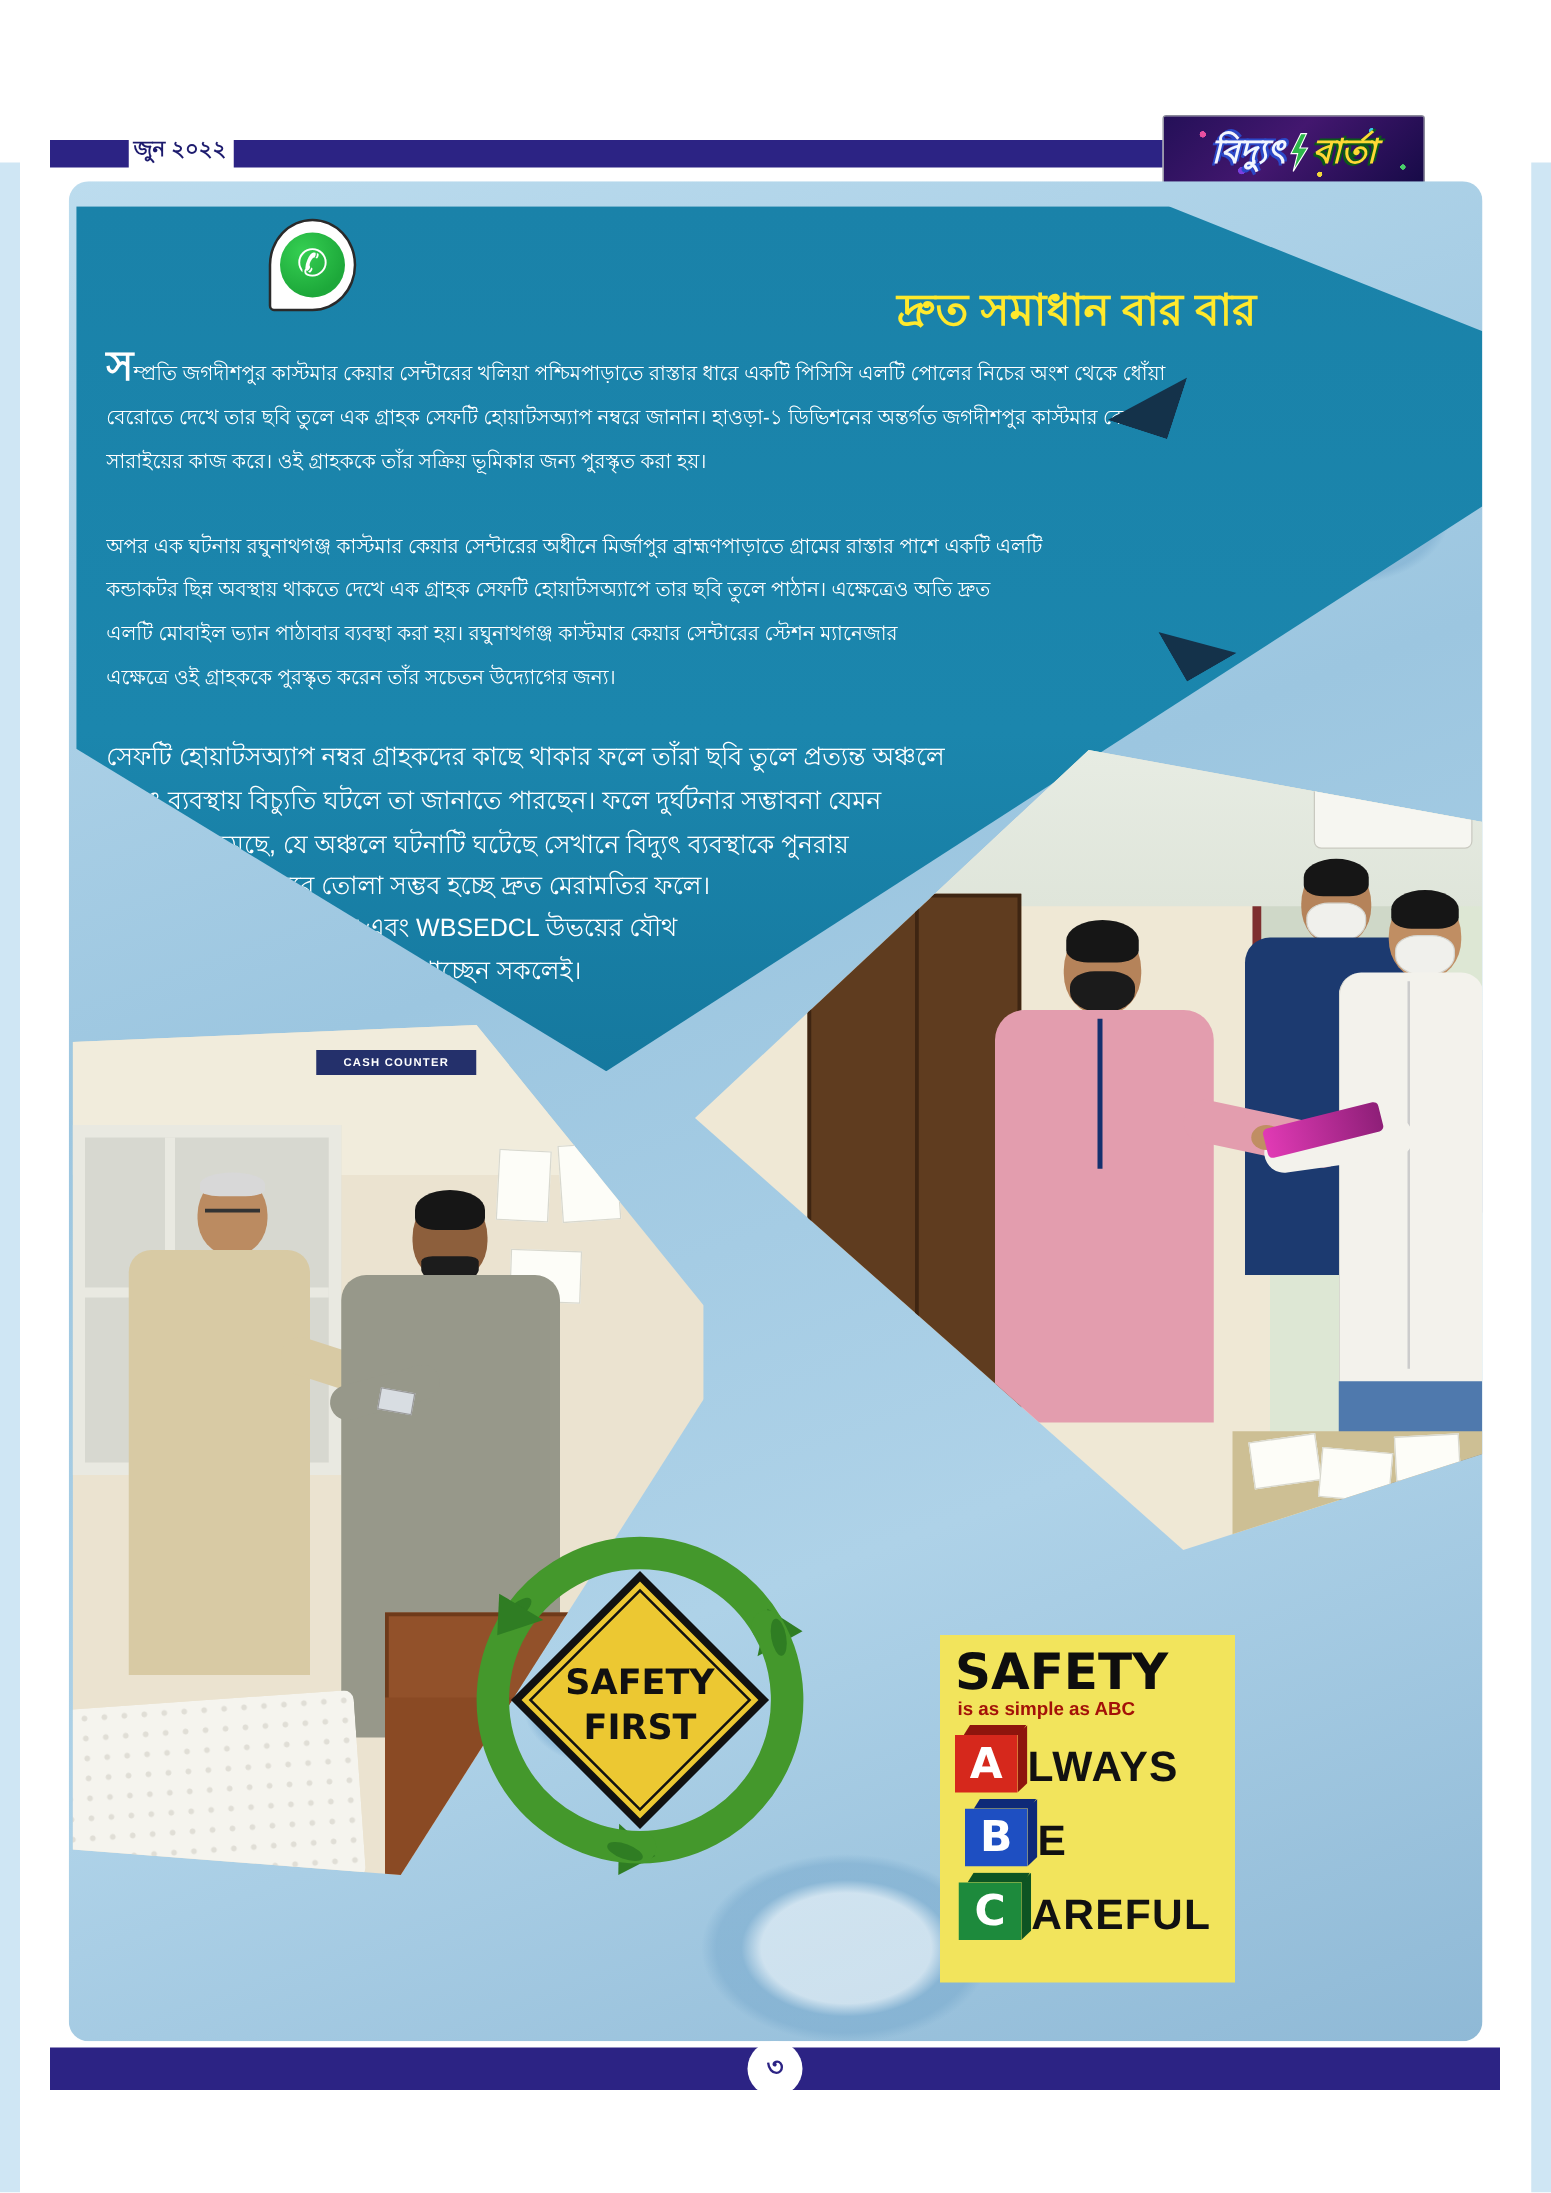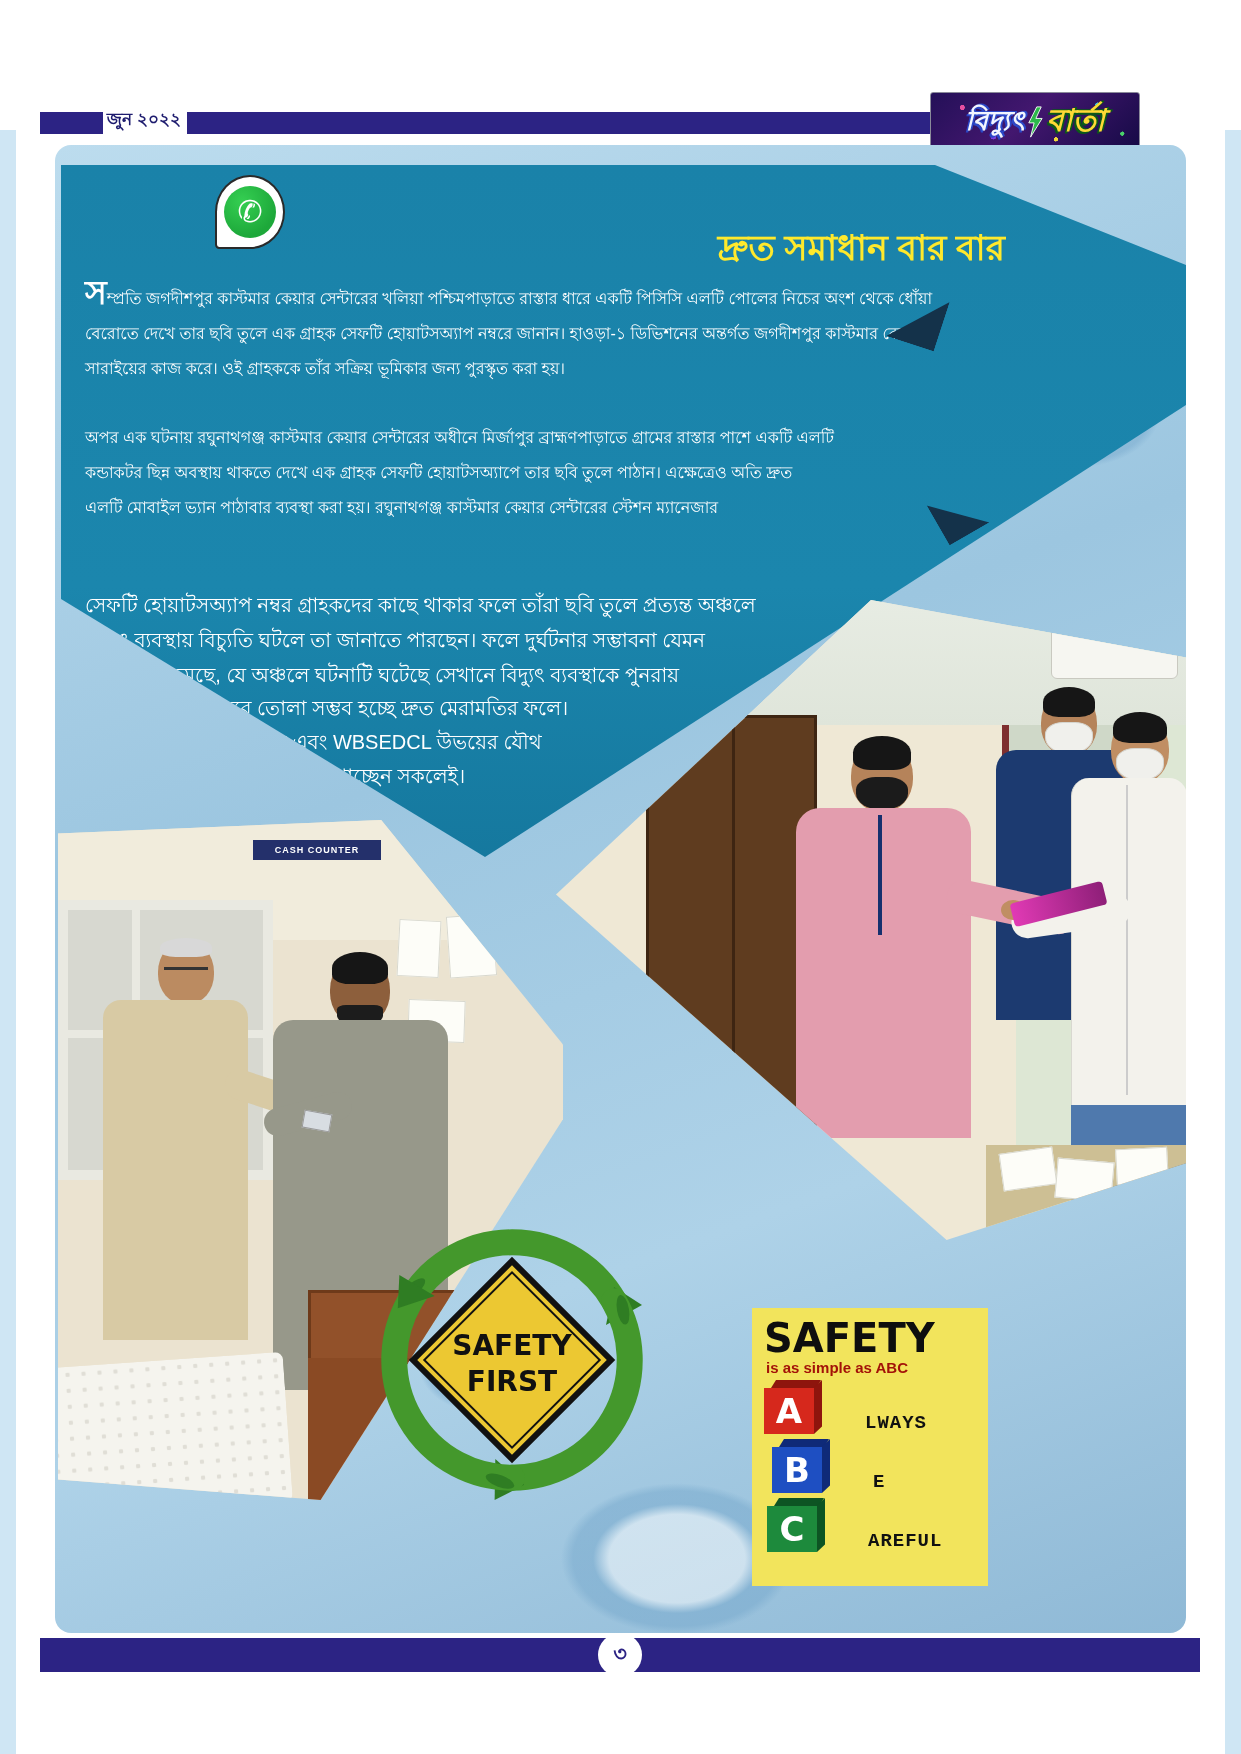--- a/index.html
+++ b/index.html
@@ -30,21 +30,21 @@
       radial-gradient(circle 5px at 92% 70%, #49d06a 0 40%, transparent 45%),
       linear-gradient(135deg,#241058,#43176f 45%,#150a46);
     border:1px solid #8a8a9a;border-radius:3px;
     display:flex;align-items:center;justify-content:center;gap:3px;
   }
   .masthead .w1{
     font-size:27px;font-weight:bold;font-style:italic;color:#f2f6ff;
     text-shadow:-2px 2px 0 #2b48c8, 2px -1px 0 #2b48c8;
   }
   .masthead .w2{
-    font-size:31px;font-weight:bold;font-style:italic;color:#ffd935;
+    font-size:27px;font-weight:bold;font-style:italic;color:#ffd935;
     text-shadow:-2px 2px 0 #0c5a18, 2px -1px 0 #0c5a18;
   }
   .bolt-icon{width:16px;height:34px;flex:0 0 auto;}
 
   
   .card{
     position:absolute;left:55px;top:145px;width:1131px;height:1488px;
     border-radius:16px;overflow:hidden;
     background:
       radial-gradient(ellipse 140px 90px at 12% 28%, rgba(255,255,255,.55) 0 36%, rgba(118,168,204,.5) 44% 54%, transparent 60%),
@@ -167,21 +167,21 @@
     width:50px;height:46px;position:relative;display:flex;align-items:center;justify-content:center;
     color:#fff;font-weight:bold;font-size:34px;font-family:"DejaVu Sans",sans-serif;flex:0 0 auto;
   }
   .cube::before{content:"";position:absolute;left:7px;top:-8px;width:100%;height:8px;
     clip-path:polygon(10% 0,100% 0,90% 100%,0 100%);}
   .cube::after{content:"";position:absolute;top:-8px;right:-8px;width:8px;height:calc(100% + 8px);
     clip-path:polygon(0 14%,100% 0,100% 86%,0 100%);}
   .cube.ca{background:#d6281c;} .cube.ca::before,.cube.ca::after{background:#8e150d;}
   .cube.cb{background:#1e4fc2;} .cube.cb::before,.cube.cb::after{background:#0f2a78;}
   .cube.cc{background:#1d8a3c;} .cube.cc::before,.cube.cc::after{background:#0d5423;}
-  .abc-word{font-size:19px;font-weight:800;color:#111;margin-left:8px;letter-spacing:1px;font-family:Liberation Mono, monospace;padding-left:43px;}
+  .abc-word{font-size:34px;font-weight:800;color:#111;margin-left:8px;letter-spacing:1px;font-family:Liberation Sans, sans-serif;}
 
   
   .fbar{position:absolute;left:40px;top:1638px;width:1160px;height:34px;background:#2c2384;}
   .fnum{
     position:absolute;left:598px;top:1633px;width:44px;height:44px;border-radius:50%;
     background:#ffffff;display:flex;align-items:center;justify-content:center;
     font-size:21px;font-weight:bold;color:#2c2384;
   }
 </style>
 </head>
@@ -218,20 +218,21 @@
       <div class="para p1">
         <div class="dl">সম্প্রতি জগদীশপুর কাস্টমার কেয়ার সেন্টারের খলিয়া পশ্চিমপাড়াতে রাস্তার ধারে একটি পিসিসি এলটি পোলের নিচের অংশ থেকে ধোঁয়া</div>
         <div>বেরোতে দেখে তার ছবি তুলে এক গ্রাহক সেফটি হোয়াটসঅ্যাপ নম্বরে জানান। হাওড়া-১ ডিভিশনের অন্তর্গত জগদীশপুর কাস্টমার কেয়ার</div>
         <div>সারাইয়ের কাজ করে। ওই গ্রাহককে তাঁর সক্রিয় ভূমিকার জন্য পুরস্কৃত করা হয়।</div>
       </div>
 
       <div class="para p2">
         <div>অপর এক ঘটনায় রঘুনাথগঞ্জ কাস্টমার কেয়ার সেন্টারের অধীনে মির্জাপুর ব্রাহ্মণপাড়াতে গ্রামের রাস্তার পাশে একটি এলটি</div>
         <div>কন্ডাকটর ছিন্ন অবস্থায় থাকতে দেখে এক গ্রাহক সেফটি হোয়াটসঅ্যাপে তার ছবি তুলে পাঠান। এক্ষেত্রেও অতি দ্রুত</div>
         <div>এলটি মোবাইল ভ্যান পাঠাবার ব্যবস্থা করা হয়। রঘুনাথগঞ্জ কাস্টমার কেয়ার সেন্টারের স্টেশন ম্যানেজার</div>
+        <div>এক্ষেত্রে ওই গ্রাহককে পুরস্কৃত করেন তাঁর সচেতন উদ্যোগের জন্য।</div>
       </div>
 
       <div class="tl l31">সেফটি হোয়াটসঅ্যাপ নম্বর গ্রাহকদের কাছে থাকার ফলে তাঁরা ছবি তুলে প্রত্যন্ত অঞ্চলে</div>
       <div class="tl l32">বিদ্যুৎ ব্যবস্থায় বিচ্যুতি ঘটলে তা জানাতে পারছেন। ফলে দুর্ঘটনার সম্ভাবনা যেমন</div>
       <div class="tl l33">একদিকে কমছে, যে অঞ্চলে ঘটনাটি ঘটেছে সেখানে বিদ্যুৎ ব্যবস্থাকে পুনরায়</div>
       <div class="tl l34">নিরবচ্ছিন্ন করে তোলা সম্ভব হচ্ছে দ্রুত মেরামতির ফলে।</div>
       <div class="tl l35">সচেতন গ্রাহক এবং WBSEDCL উভয়ের যৌথ</div>
       <div class="tl l36">প্রয়াসের সুফল পাচ্ছেন সকলেই।</div>
 
       <div class="curl c1"></div>

